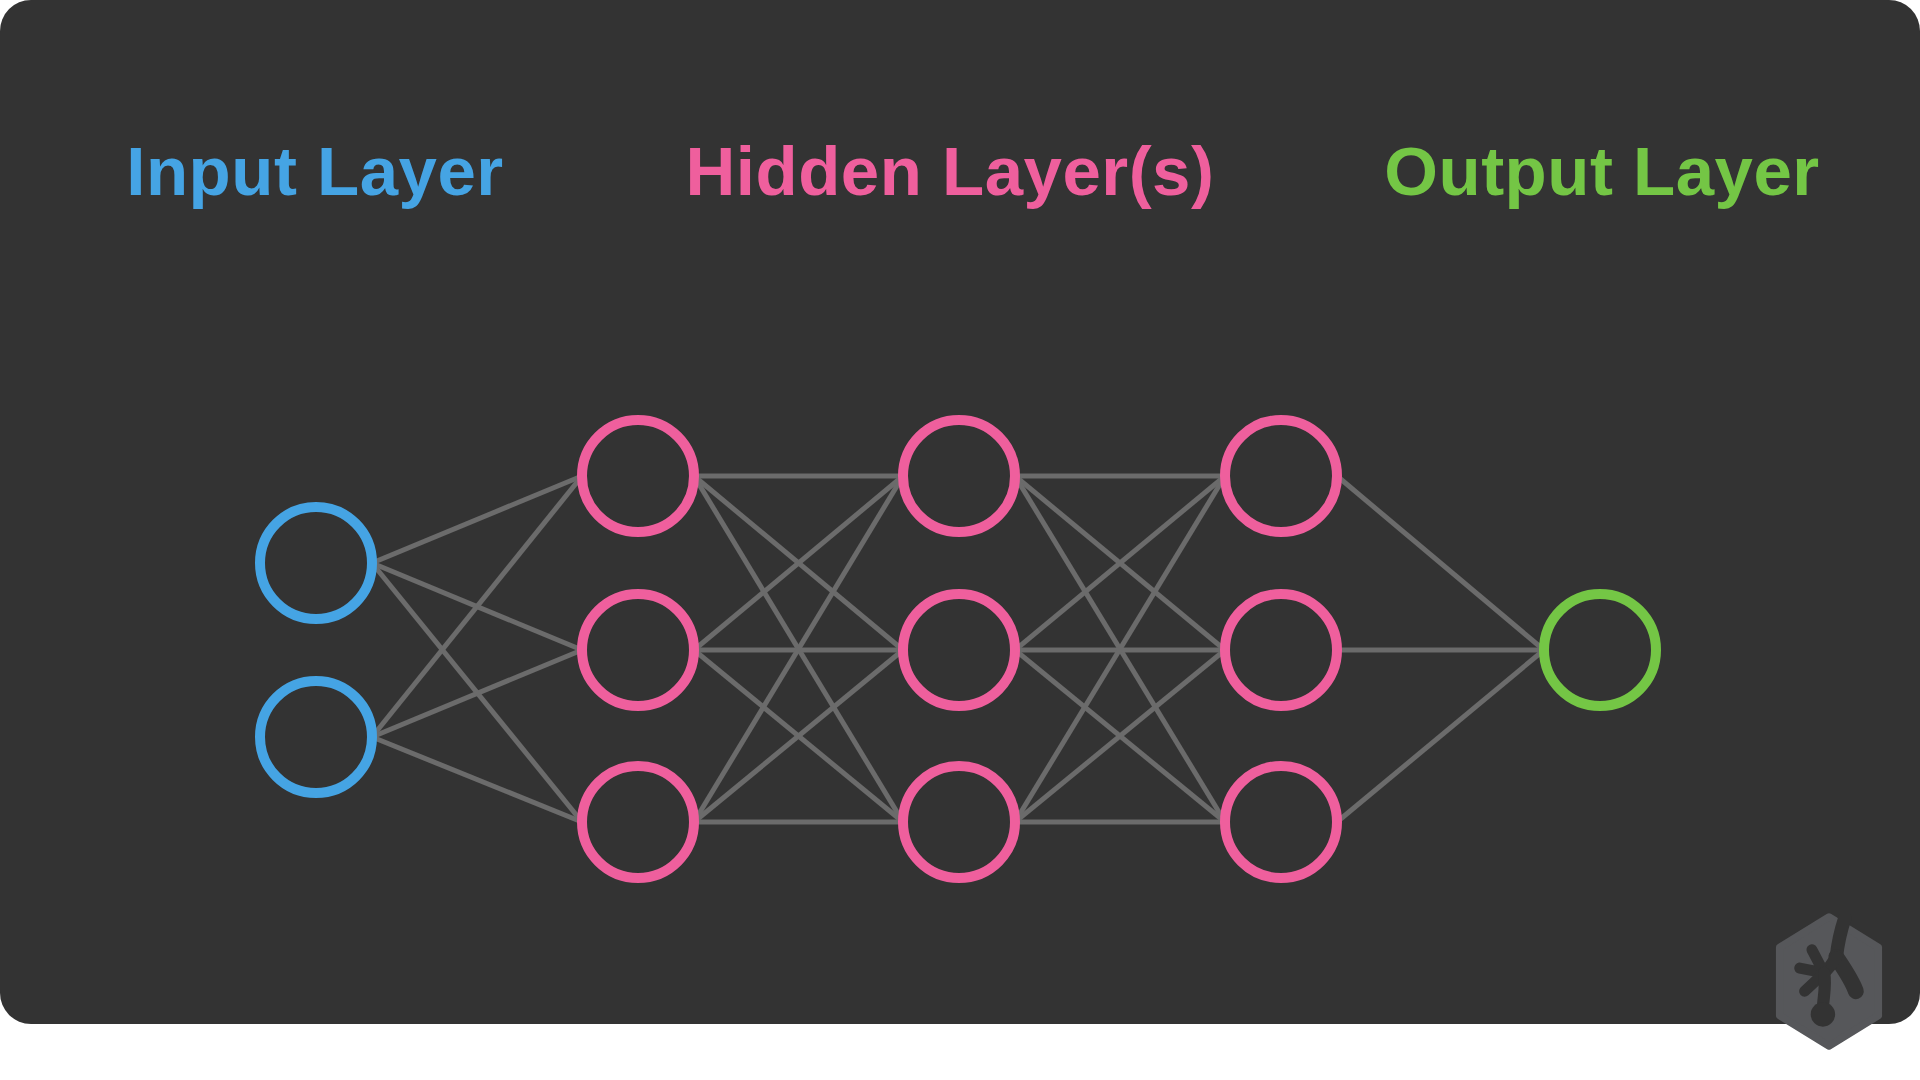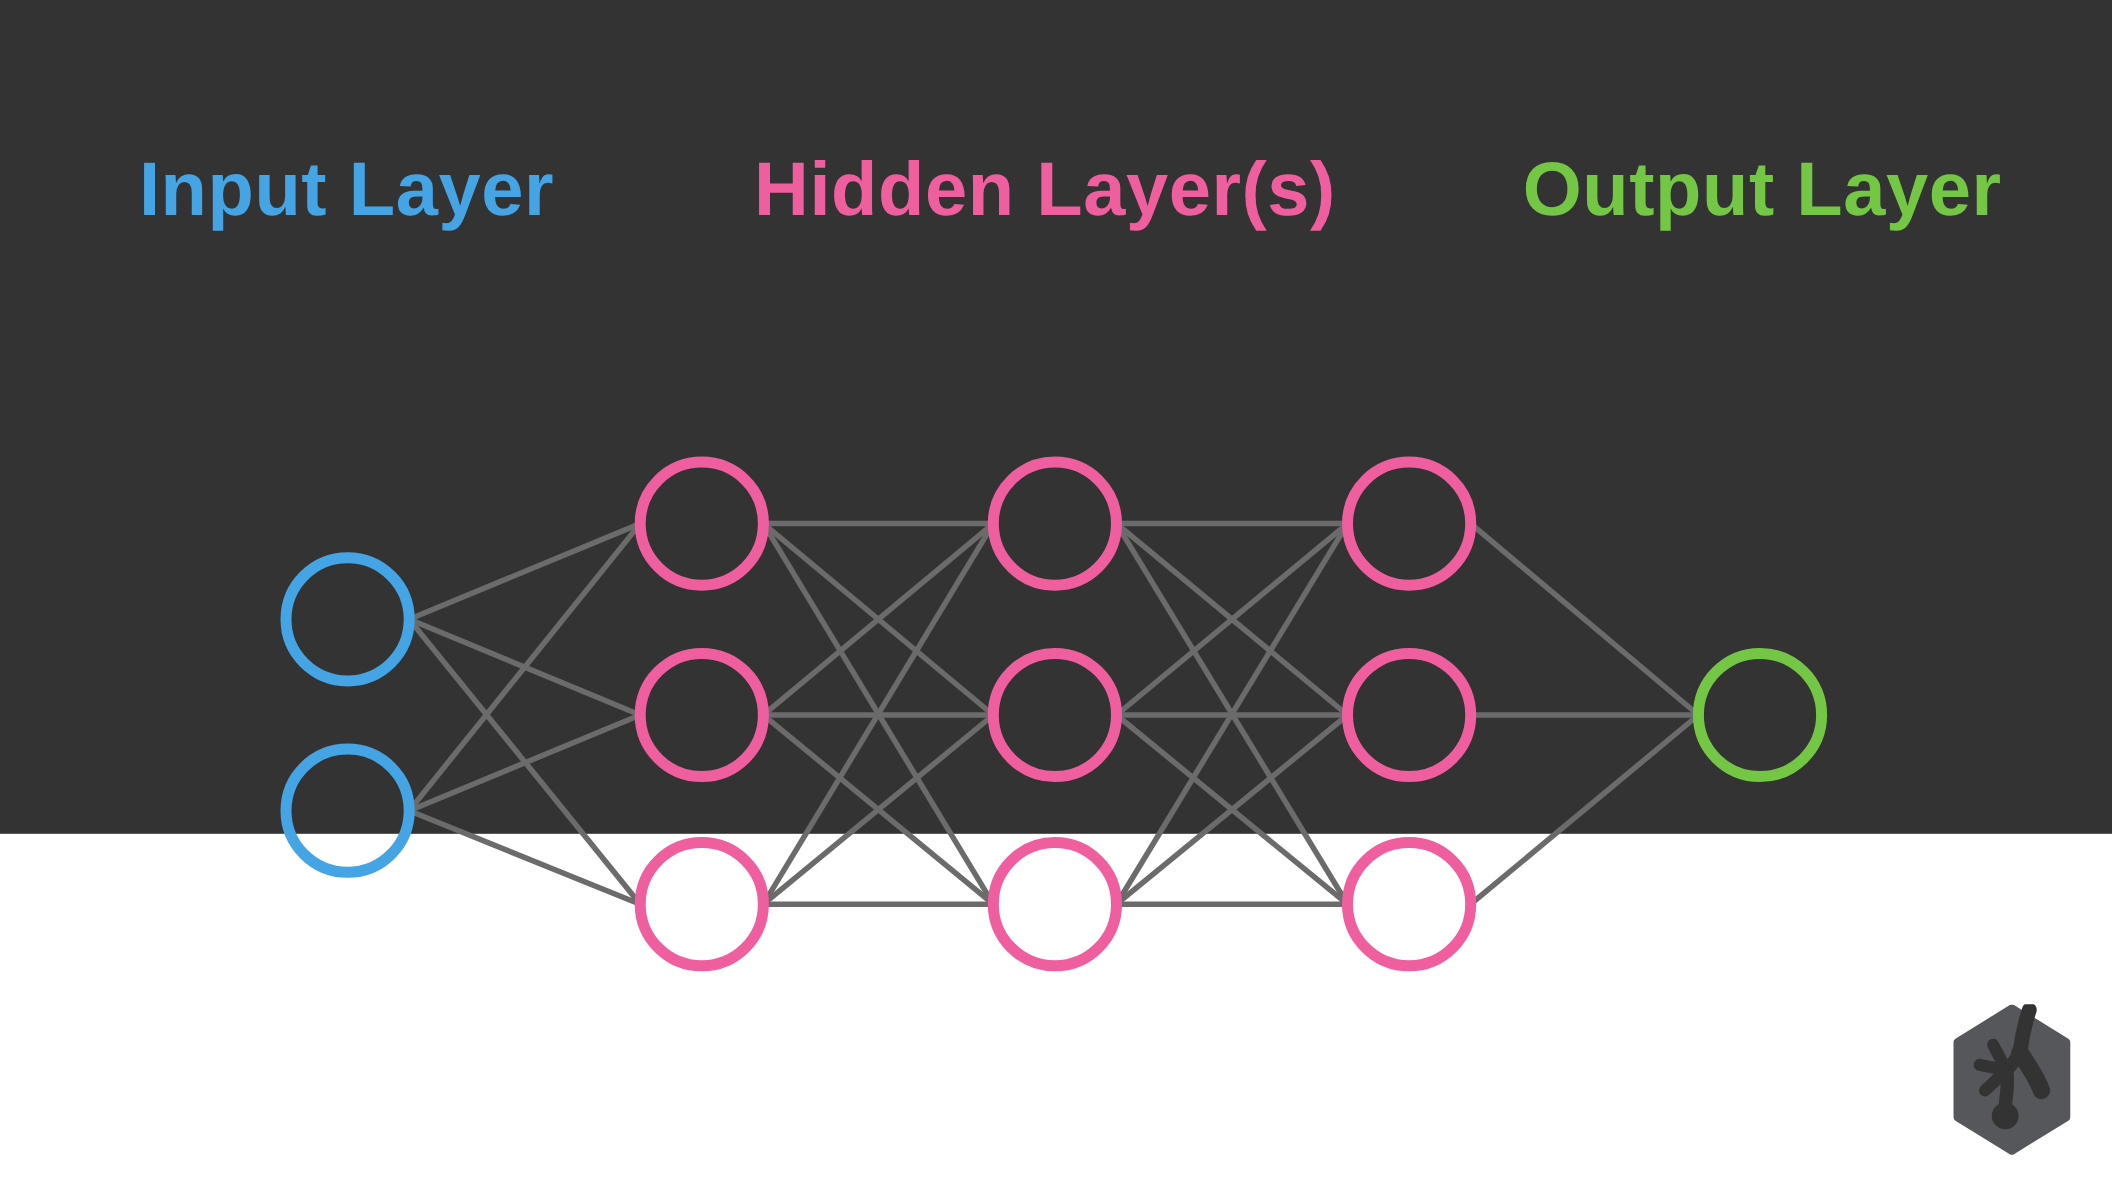--- a/index.html
+++ b/index.html
@@ -5,22 +5,23 @@
   html, body {
     margin: 0;
     padding: 0;
     width: 1920px;
     height: 1080px;
     overflow: hidden;
   }
   .stage {
     position: relative;
     width: 1920px;
-    height: 758px;
+    height: 1024px;
     background: #333333; 
+    border-radius: 31px;
   }
   #net-svg {
     position: absolute;
     left: 0;
     top: 0;
     width: 1920px;
     height: 1080px;
   }
   .layer-label {
     position: absolute;

